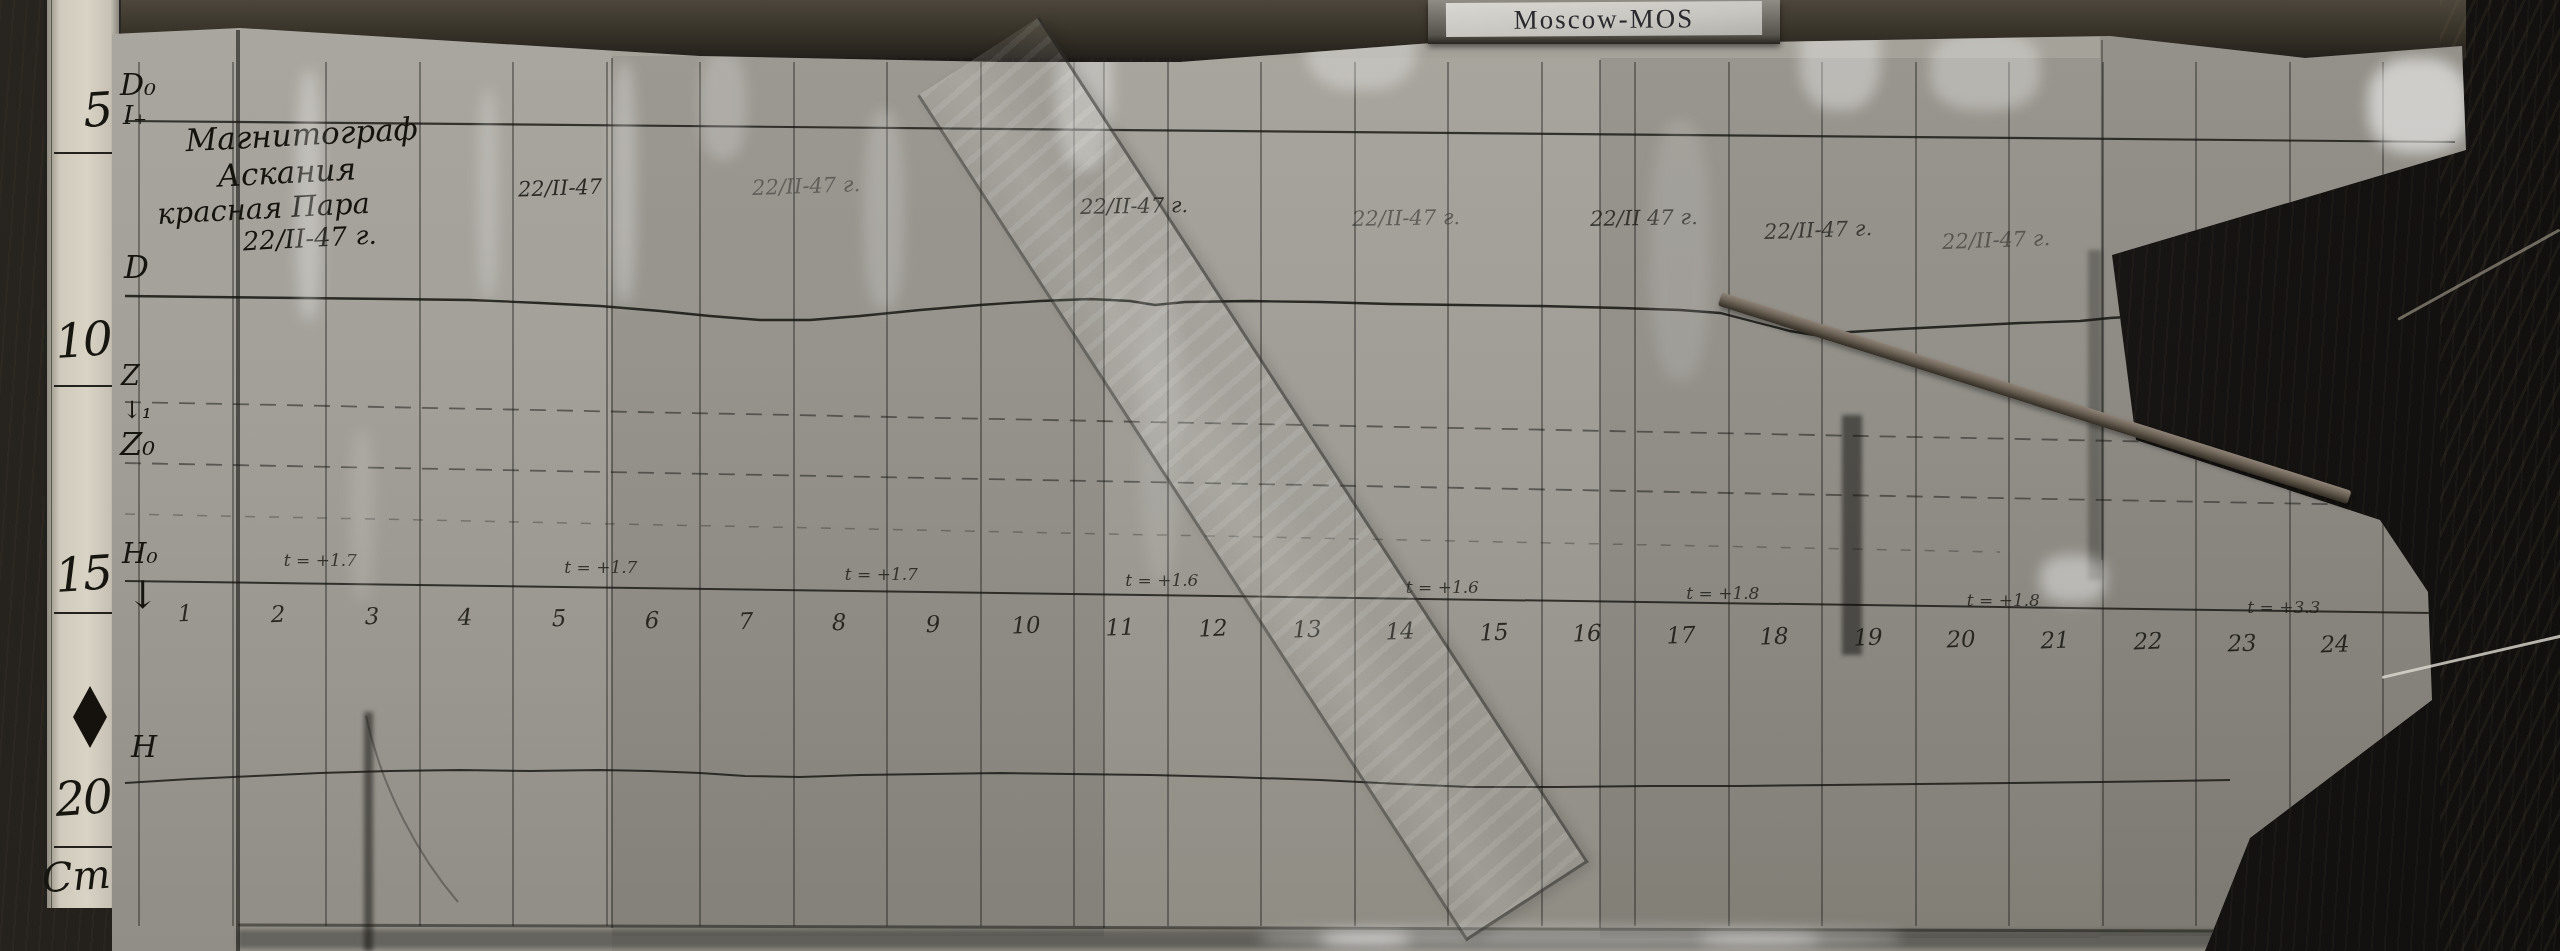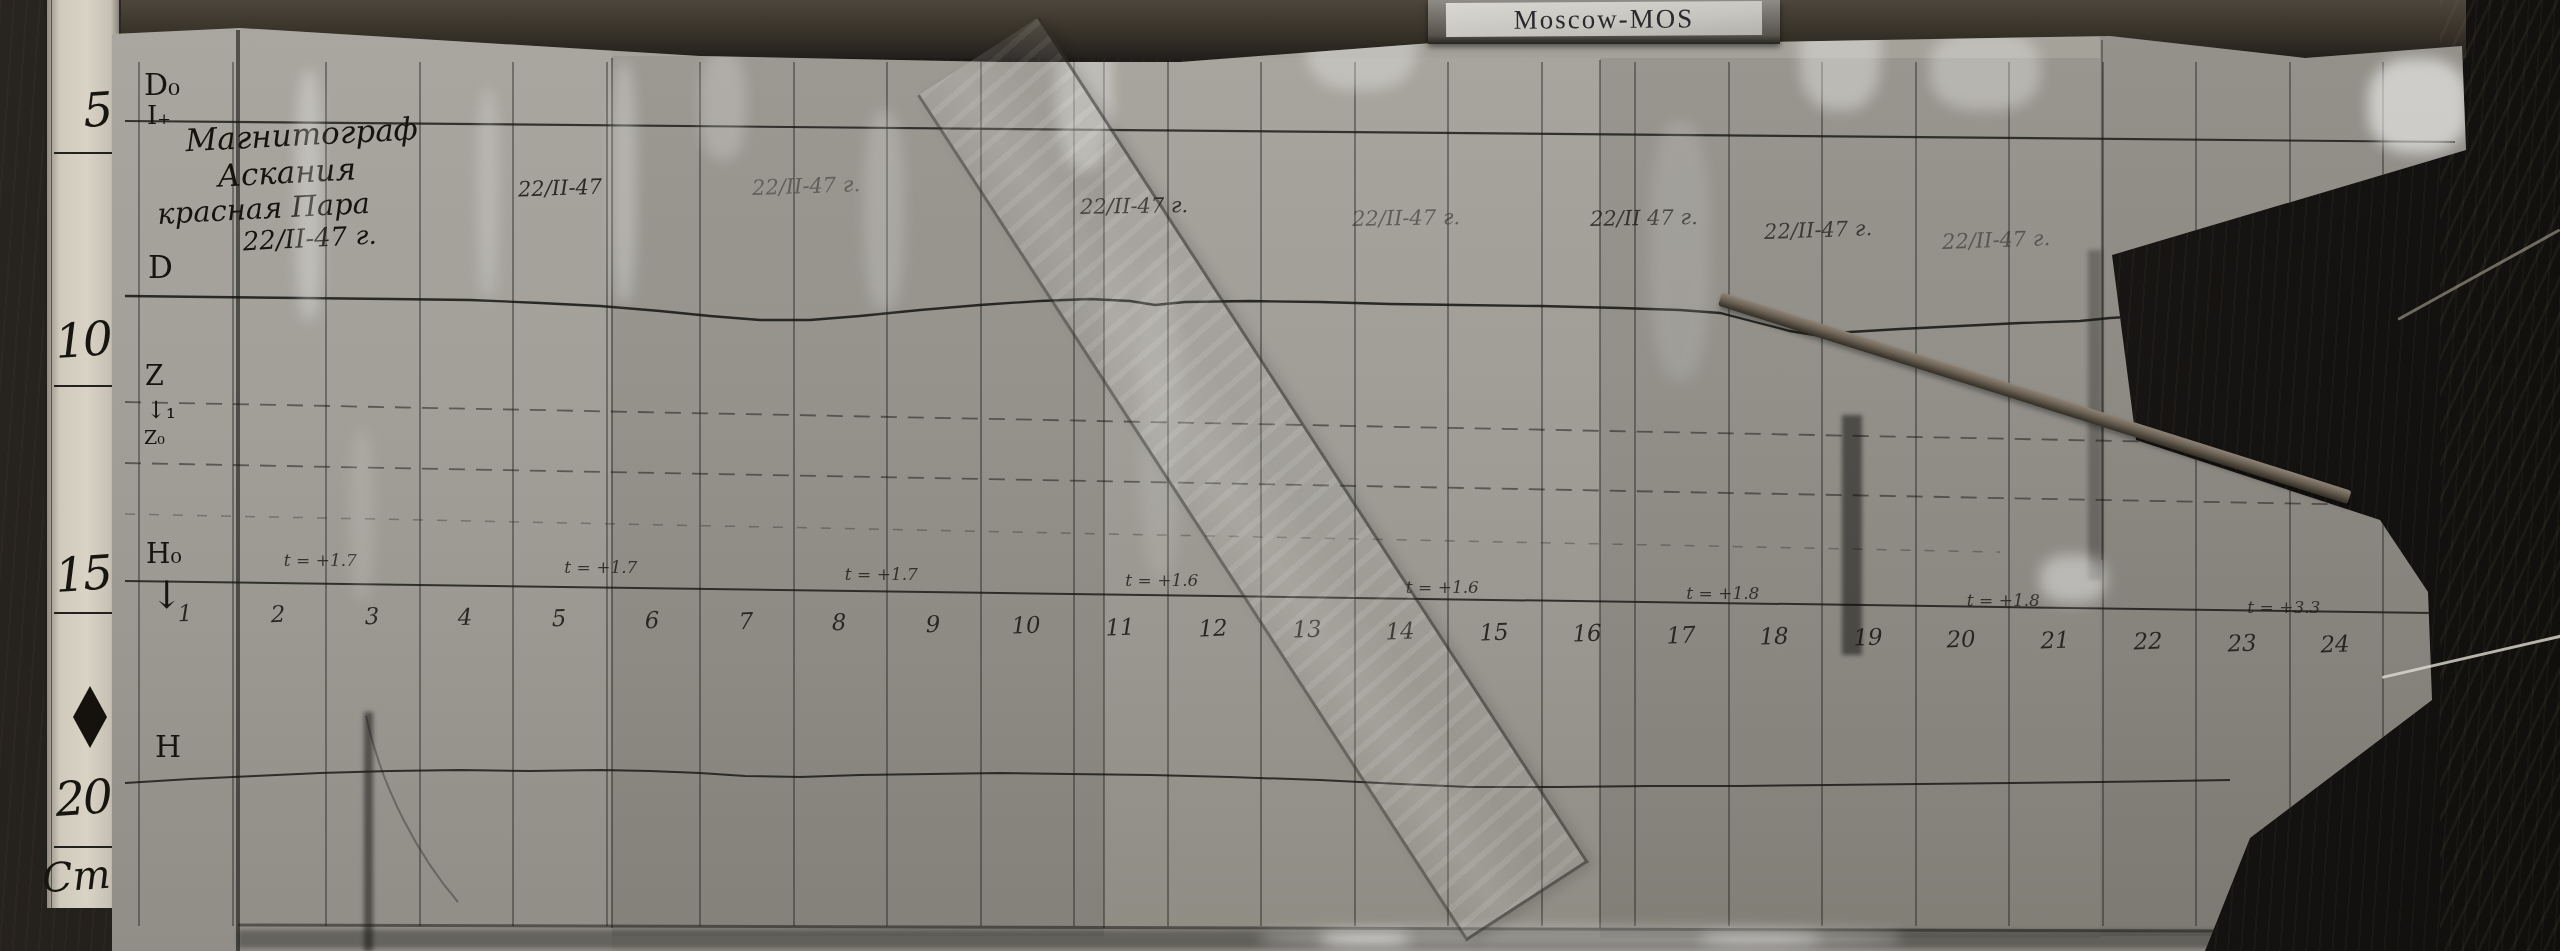--- a/index.html
+++ b/index.html
@@ -27,21 +27,21 @@
 
   
   .paper{position:absolute;left:0;top:0;width:2560px;height:951px;
     clip-path:polygon(112px 34px,240px 28px,700px 56px,1000px 62px,1180px 62px,1445px 42px,1766px 42px,2110px 36px,2305px 58px,2462px 46px,2466px 150px,2112px 255px,2136px 440px,2380px 520px,2428px 592px,2432px 700px,2250px 838px,2205px 951px,112px 951px);
     background:linear-gradient(180deg,#a6a39b 0%,#9e9b94 40%,#95928b 70%,#8b8880 100%);}
   .band{position:absolute;pointer-events:none;}
   .grid-line{position:absolute;top:62px;height:864px;width:2px;background:rgba(28,27,24,0.40);}
   .sheet-edge{position:absolute;background:rgba(22,21,18,0.75);}
   svg.chart{position:absolute;left:0;top:0;pointer-events:none;}
 
-  .mlabel{position:absolute;color:#15140f;line-height:1;margin-left:24px;}
+  .mlabel{position:absolute;font-style:italic;color:#15140f;line-height:1;}
   .date{position:absolute;font-style:italic;font-size:21px;color:#1c1b16;white-space:nowrap;}
   .hour{position:absolute;font-style:italic;font-size:23px;color:#16150f;transform:translateX(-50%) rotate(-2deg);opacity:.85;line-height:1;}
   .temp{position:absolute;font-style:italic;font-size:17px;color:#1a1913;opacity:.8;white-space:nowrap;}
   #title-block{position:absolute;left:148px;top:116px;width:320px;transform:rotate(-3deg);}
   .title-line{font-style:italic;color:#14130d;line-height:1.18;white-space:nowrap;}
 
   .glare{position:absolute;pointer-events:none;filter:blur(7px);background:#fff;border-radius:40%;}
   .smudge{position:absolute;pointer-events:none;filter:blur(2px);}
 
   
@@ -152,21 +152,21 @@
         <div class="title-line" style="font-size: 31px; margin-left: 70px;">Аскания</div>
         <div class="title-line" style="font-size: 29px; margin-left: 8px;">красная Пара</div>
         <div class="title-line" style="font-size: 26px; margin-left: 92px;">22/II-47 г.</div>
       </div>
     <div id="margin-labels">
         <div class="mlabel" style="left: 120px; top: 70px; font-size: 30px;">D₀</div>
         <div class="mlabel" style="left: 123px; top: 102px; font-size: 26px;">I₊</div>
         <div class="mlabel" style="left: 124px; top: 252px; font-size: 31px;">D</div>
         <div class="mlabel" style="left: 121px; top: 362px; font-size: 27px;">Z</div>
         <div class="mlabel" style="left: 122px; top: 398px; font-size: 24px;">↓₁</div>
-        <div class="mlabel" style="left: 120px; top: 428px; font-size: 19px;">Z₀</div>
+        <div class="mlabel" style="left: 120px; top: 428px; font-size: 32px;">Z₀</div>
         <div class="mlabel" style="left: 122px; top: 540px; font-size: 28px;">H₀</div>
         <div class="mlabel" style="left: 127px; top: 576px; font-size: 38px;">↓</div>
         <div class="mlabel" style="left: 131px; top: 732px; font-size: 30px;">H</div>
       </div>
     <div id="date-labels">
         <div class="date" style="left: 518px; top: 176px; opacity: 0.9; transform: rotate(-2deg);">22/II-47</div>
         <div class="date" style="left: 752px; top: 174px; opacity: 0.45; transform: rotate(-2deg);">22/II-47 г.</div>
         <div class="date" style="left: 1080px; top: 194px; opacity: 0.85; transform: rotate(-1deg);">22/II-47 г.</div>
         <div class="date" style="left: 1352px; top: 206px; opacity: 0.5; transform: rotate(-1deg);">22/II-47 г.</div>
         <div class="date" style="left: 1590px; top: 206px; opacity: 0.8; transform: rotate(-1deg);">22/II 47 г.</div>

